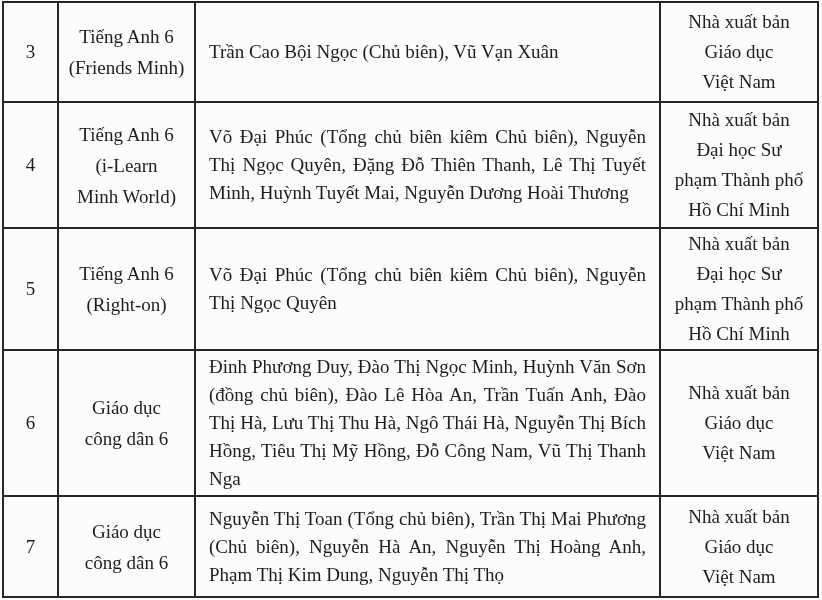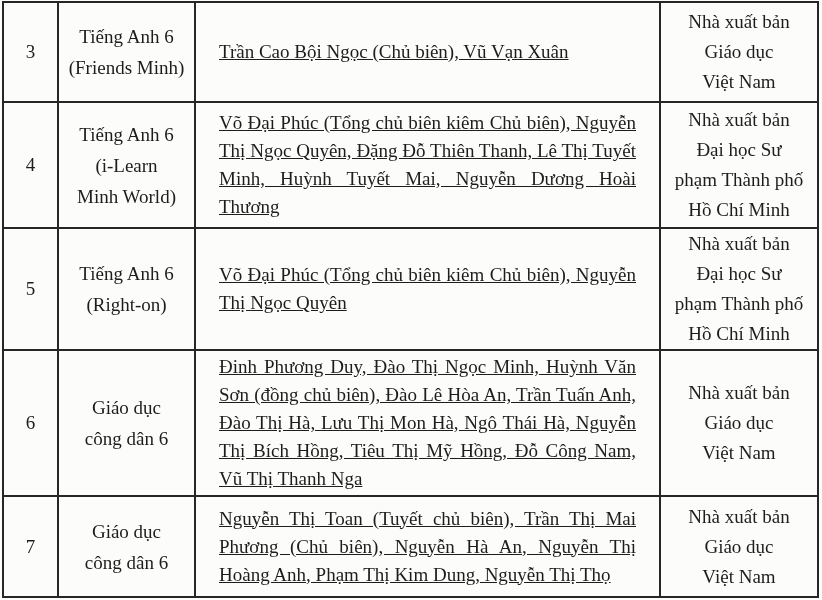--- a/index.html
+++ b/index.html
@@ -40,22 +40,21 @@
     padding: 0;
   }
   td.title {
     text-align: center;
     line-height: 31px;
     padding: 8px 2px;
   }
   td.authors {
     text-align: justify;
     line-height: 28px;
-    padding: 2px 23px;
-    text-decoration: underline;
+    padding: 2px 13px;
   }
   td.pub {
     text-align: center;
     line-height: 30px;
     padding: 0 10px;
     margin-left: 6px;
   }
   .line { white-space: nowrap; }
 
   tr.r0 { height: 100px; }
@@ -117,34 +116,34 @@
             <div class="line">phạm Thành phố</div>
             <div class="line">Hồ Chí Minh</div>
           </td>
       </tr>
       <tr class="r3">
         <td class="no">6</td>
         <td class="title">
             <div class="line">Giáo dục</div>
             <div class="line">công dân 6</div>
           </td>
-        <td class="authors">Đinh Phương Duy, Đào Thị Ngọc Minh, Huỳnh Văn Sơn (đồng chủ biên), Đào Lê Hòa An, Trần Tuấn Anh, Đào Thị Hà, Lưu Thị Mon Hà, Ngô Thái Hà, Nguyễn Thị Bích Hồng, Tiêu Thị Mỹ Hồng, Đỗ Công Nam, Vũ Thị Thanh Nga</td>
+        <td class="authors">Đinh Phương Duy, Đào Thị Ngọc Minh, Huỳnh Văn Sơn (đồng chủ biên), Đào Lê Hòa An, Trần Tuấn Anh, Đào Thị Hà, Lưu Thị Thu Hà, Ngô Thái Hà, Nguyễn Thị Bích Hồng, Tiêu Thị Mỹ Hồng, Đỗ Công Nam, Vũ Thị Thanh Nga</td>
         <td class="pub">
             <div class="line">Nhà xuất bản</div>
             <div class="line">Giáo dục</div>
             <div class="line">Việt Nam</div>
           </td>
       </tr>
       <tr class="r4">
         <td class="no">7</td>
         <td class="title">
             <div class="line">Giáo dục</div>
             <div class="line">công dân 6</div>
           </td>
-        <td class="authors">Nguyễn Thị Toan (Tuyết chủ biên), Trần Thị Mai Phương (Chủ biên), Nguyễn Hà An, Nguyễn Thị Hoàng Anh, Phạm Thị Kim Dung, Nguyễn Thị Thọ</td>
+        <td class="authors">Nguyễn Thị Toan (Tổng chủ biên), Trần Thị Mai Phương (Chủ biên), Nguyễn Hà An, Nguyễn Thị Hoàng Anh, Phạm Thị Kim Dung, Nguyễn Thị Thọ</td>
         <td class="pub">
             <div class="line">Nhà xuất bản</div>
             <div class="line">Giáo dục</div>
             <div class="line">Việt Nam</div>
           </td>
       </tr>
     </tbody>
   </table>
 </div>
 

